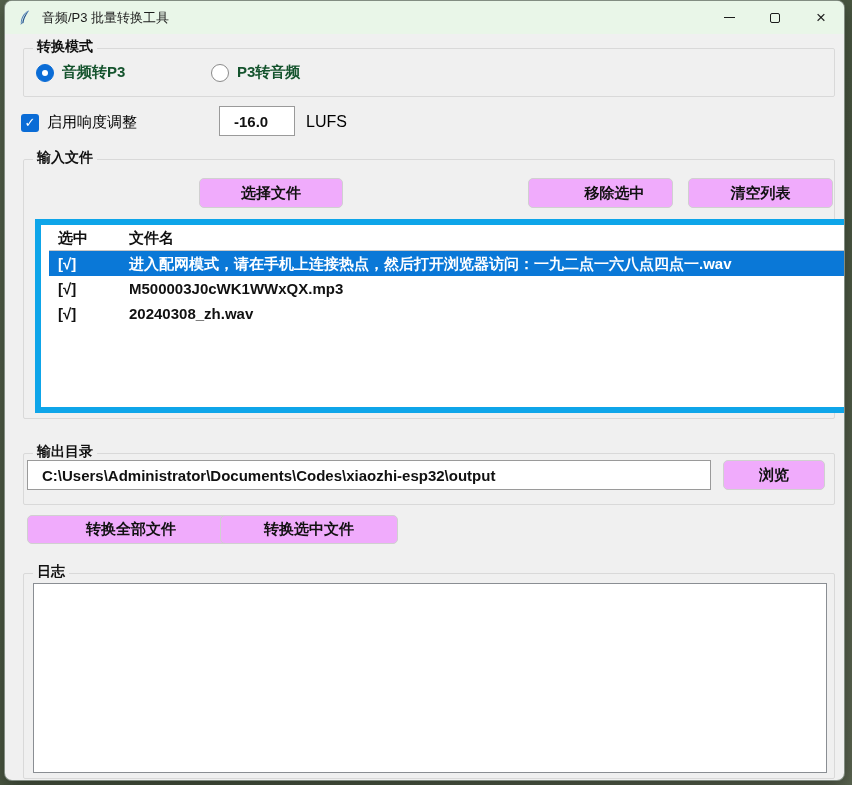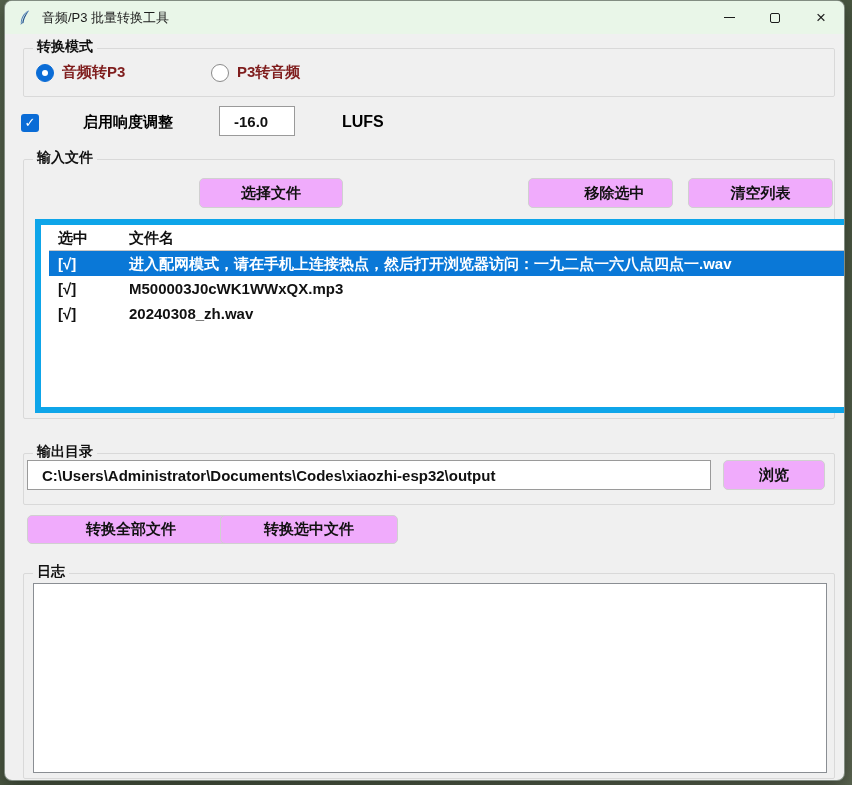--- a/index.html
+++ b/index.html
@@ -31,24 +31,24 @@
   .max-glyph { display:block; width:10px; height:10px; border:1.6px solid #1b1b1b; border-radius:2px; }
   .close-glyph { font-size:17px; line-height:1; font-weight:400; }
 
   .groupbox {
     position:absolute; border:1px solid #d9d9d9; border-radius:2px; background:transparent;
   }
   .groupbox-label {
     position:absolute; top:-11px; left:9px; background:#f0f0f0; padding:0 4px;
     font-weight:bold; font-size:14px; color:#111;
   }
-  .bold { font-weight:bold;margin-left:36px; }
+  .bold { font-weight:normal; }
 
   
-  .radio-item { position:absolute; display:flex; align-items:center; gap:8px; font-weight:bold; font-size:15px; color:#7f1d1d; }
+  .radio-item { position:absolute; display:flex; align-items:center; gap:8px; font-weight:bold; font-size:15px; color:#14532d; }
   .radio-dot { width:18px; height:18px; border-radius:50%; border:1px solid #8a8a8a; background:#fff; position:relative; flex:0 0 auto; }
   .radio-dot.on { background:#0a6cd6; border-color:#0a6cd6; }
   .radio-dot.on::after { content:""; position:absolute; left:5px; top:5px; width:6px; height:6px; border-radius:50%; background:#fff; }
 
   
   .checkbox { width:18px; height:18px; border-radius:3px; background:#0a6cd6; color:#fff;
     display:flex; align-items:center; justify-content:center; font-size:13px; font-weight:bold; }
 
   .entry {
     position:absolute; background:#fff; border:1px solid #9a9a9a;

